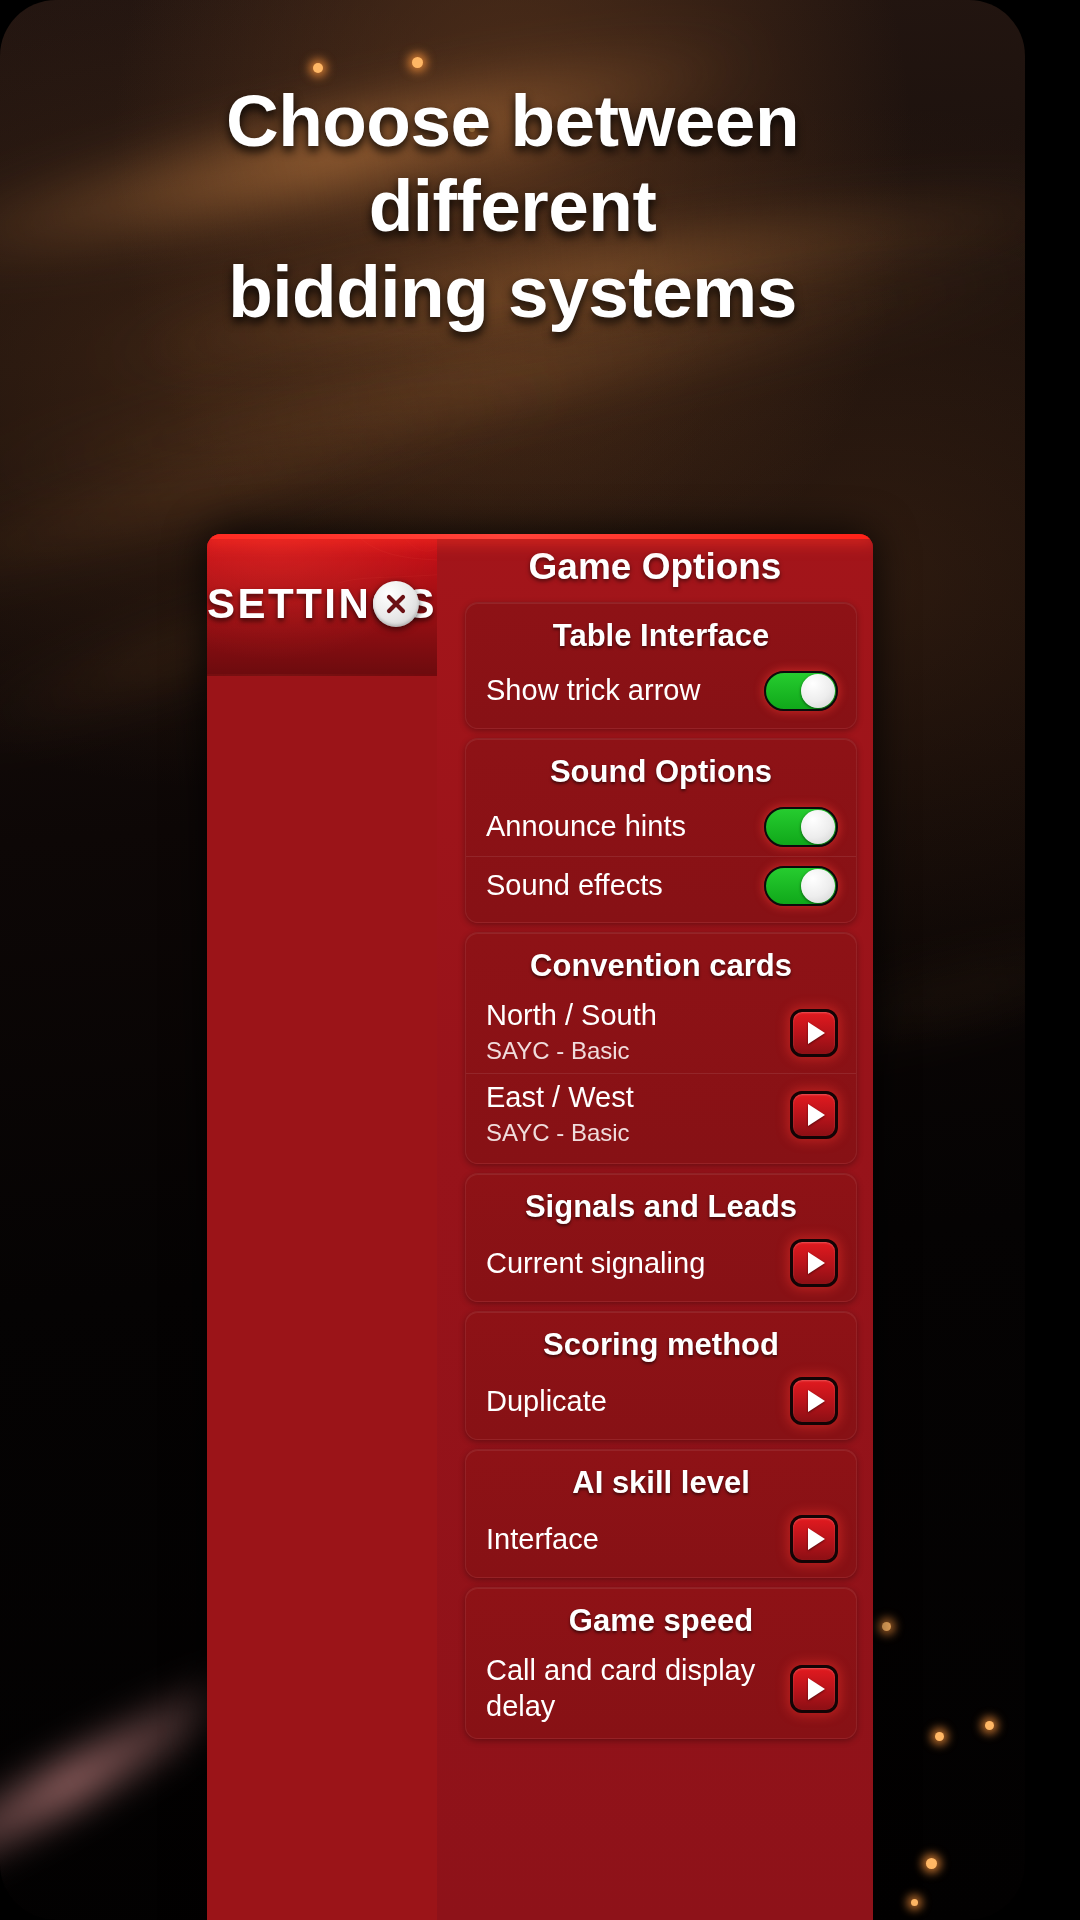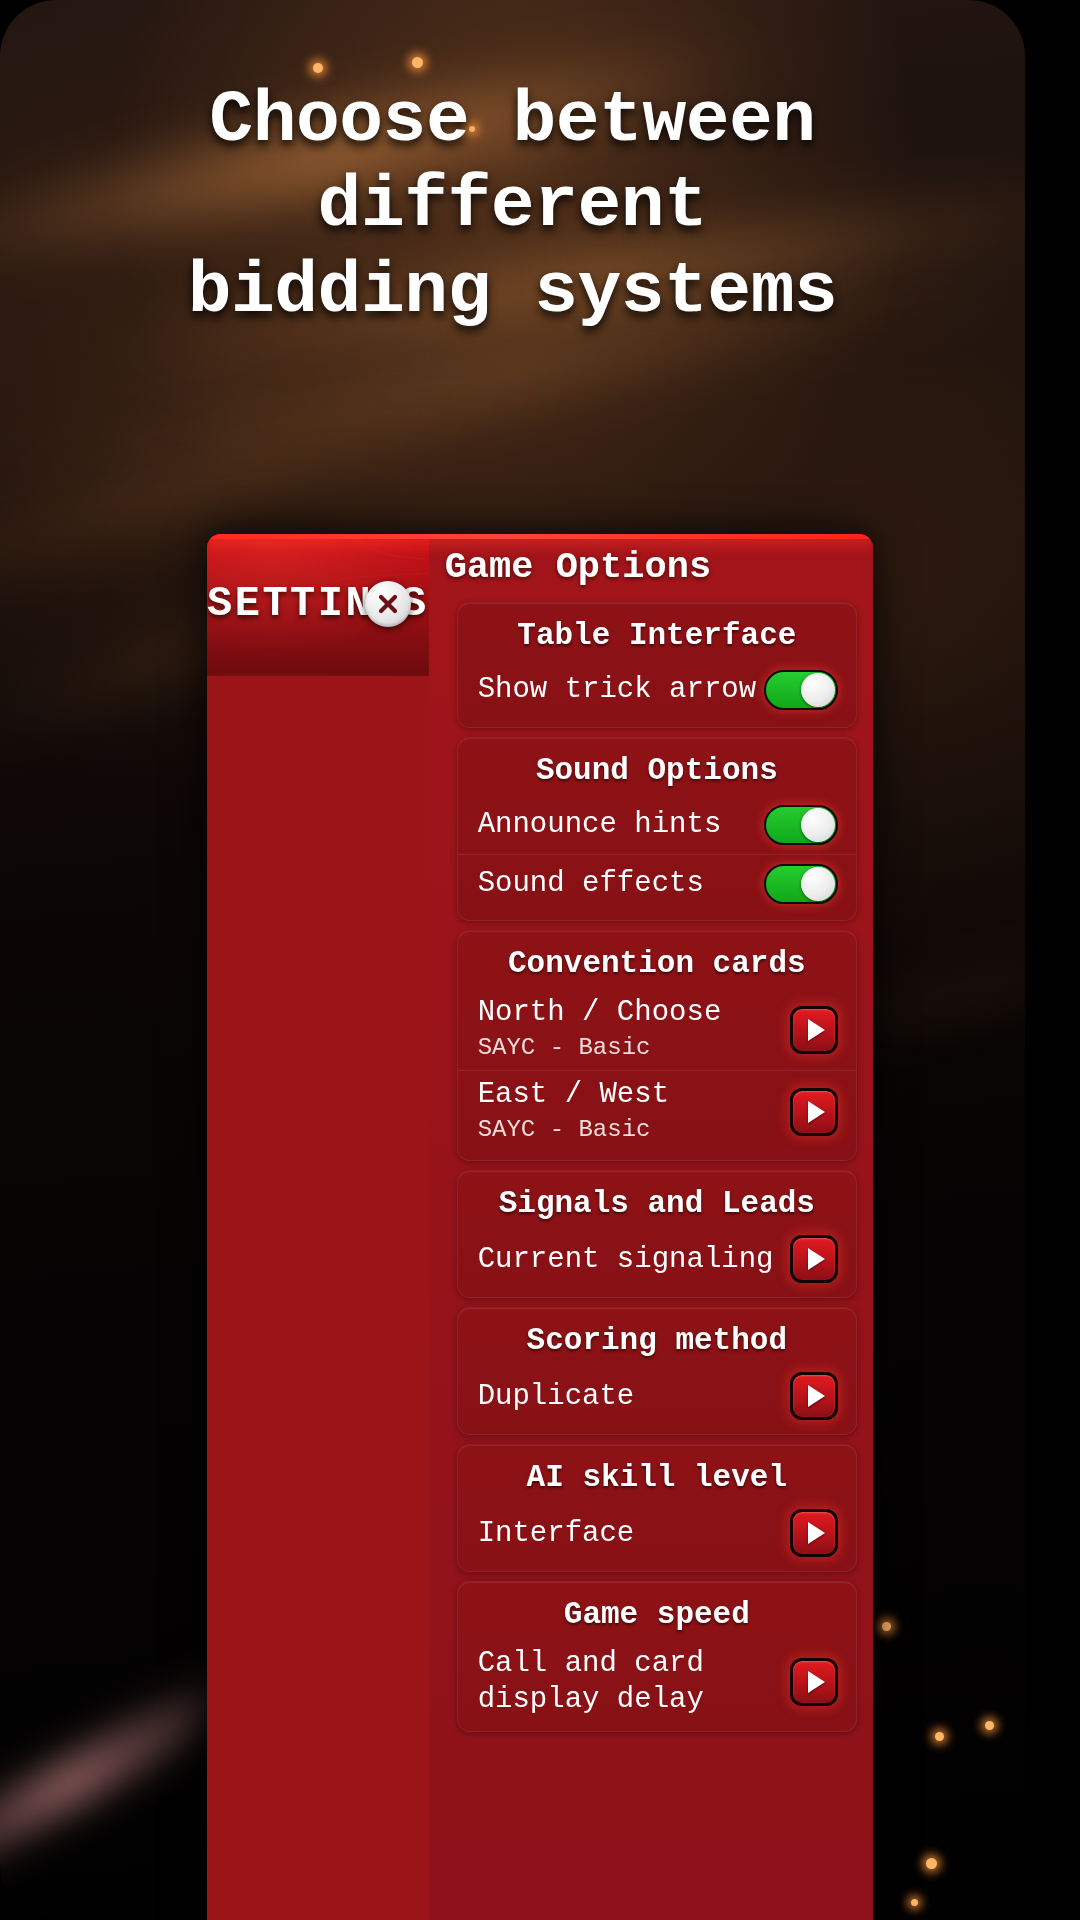--- a/index.html
+++ b/index.html
@@ -13,21 +13,20 @@
   #screen {
     position:relative;
     width:1025px; height:1920px;
     border-radius:56px;
     overflow:hidden;
     background:
       radial-gradient(ellipse 60% 40% at 50% 8%,  rgba(120,70,35,0.55) 0%, rgba(0,0,0,0) 65%),
       radial-gradient(ellipse 70% 30% at 20% 20%, rgba(90,52,26,0.45) 0%, rgba(0,0,0,0) 70%),
       radial-gradient(ellipse 80% 35% at 85% 30%, rgba(95,55,28,0.35) 0%, rgba(0,0,0,0) 70%),
       linear-gradient(175deg,#241611 0%, #1a100c 18%, #0d0706 42%, #050303 65%, #020101 100%);
-    font-family: Liberation Mono, monospace;
   }
 
   
   .streak { position:absolute; border-radius:50%; filter:blur(26px); pointer-events:none; }
   .s1 { left:-120px; top:120px;  width:900px; height:70px;
         background:linear-gradient(90deg, rgba(0,0,0,0), rgba(210,135,70,0.55), rgba(0,0,0,0));
         transform:rotate(-13deg); }
   .s2 { left:80px;   top:250px;  width:1050px; height:58px;
         background:linear-gradient(90deg, rgba(0,0,0,0), rgba(200,128,64,0.42), rgba(0,0,0,0));
         transform:rotate(-9deg); }
@@ -106,21 +105,21 @@
   #close-btn svg { display:block; }
 
   .panel-body {
     flex:1 1 auto;
     background:linear-gradient(180deg,#a3151a 0%, #98131a 40%, #8e1219 100%);
     padding:0 16px 0 16px;
     overflow:hidden;
   }
 
   #section-title {
-    color:#fff;
+    text-align:center; color:#fff;
     font-size:37px; font-weight:bold;
     padding:12px 0 14px 0;
     text-shadow:0 2px 4px rgba(0,0,0,0.55);
   }
 
   .card {
     background:linear-gradient(180deg,#8e1216 0%, #871115 100%);
     border:1px solid rgba(255,255,255,0.07);
     border-radius:13px;
     margin-bottom:9px;
@@ -255,21 +254,21 @@
               </div>
               <div class="toggle">
                 <div class="knob"></div>
               </div>
             </div>
           </div>
           <div class="card">
             <div class="card-title">Convention cards</div>
             <div class="row">
               <div class="row-texts">
-                <div class="row-label">North / Choose</div>
+                <div class="row-label">North / South</div>
                 <div class="row-sublabel">SAYC - Basic</div>
               </div>
               <div class="play-btn">
                 <div class="tri"></div>
               </div>
             </div>
             <div class="row">
               <div class="row-texts">
                 <div class="row-label">East / West</div>
                 <div class="row-sublabel">SAYC - Basic</div>

